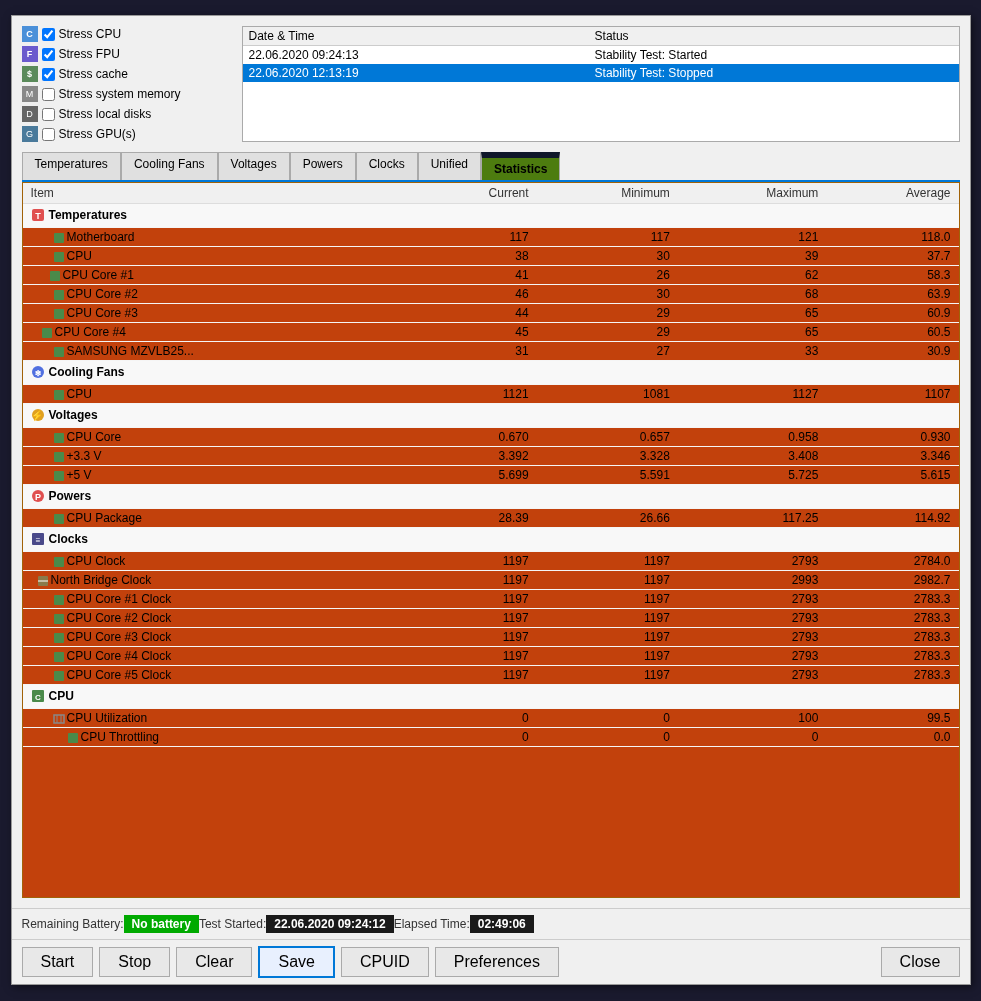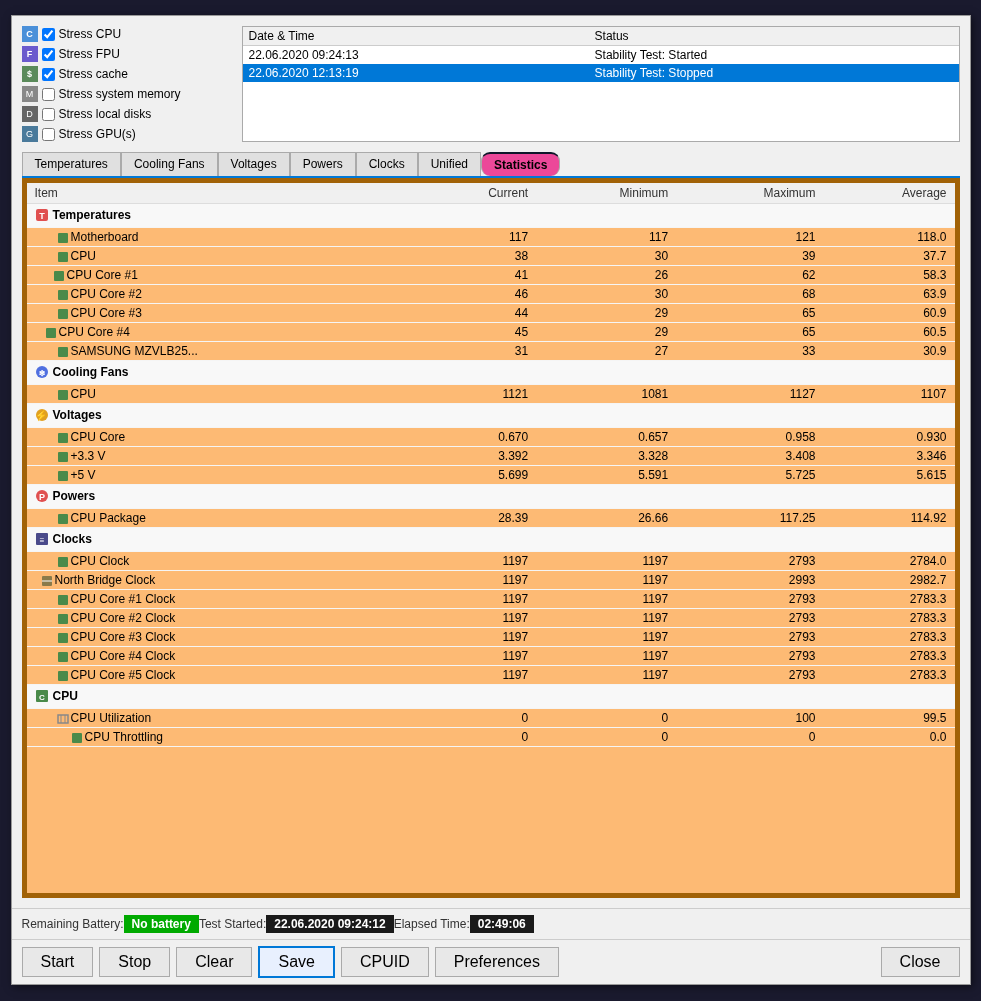--- a/index.html
+++ b/index.html
@@ -95,31 +95,30 @@
     .tab {
       padding: 4px 12px;
       background: #e0e0e0;
       border: 1px solid #aaa;
       border-bottom: none;
       cursor: pointer;
       font-size: 12px;
       color: #000;
     }
     .tab.active {
-      background: #ec4899;
-      border-top: 2px solid #0f172a;
+      background: #4d7c0f;
+      border-top: 6px solid #0f172a;
       font-weight: bold;
-      border-radius: 9px;
     }
 
     .stats-container {
       flex: 1;
       margin: 0 10px 10px 10px;
-      border: 5px solid #a16207;
-      background: #fdba74;
+      border: 1px solid #a16207;
+      background: #c2410c;
       overflow-y: auto;
     }
     .stats-table {
       width: 100%;
       border-collapse: collapse;
       font-size: 12px;
     }
     .stats-table thead tr {
       background: #f0f0f0;
     }

